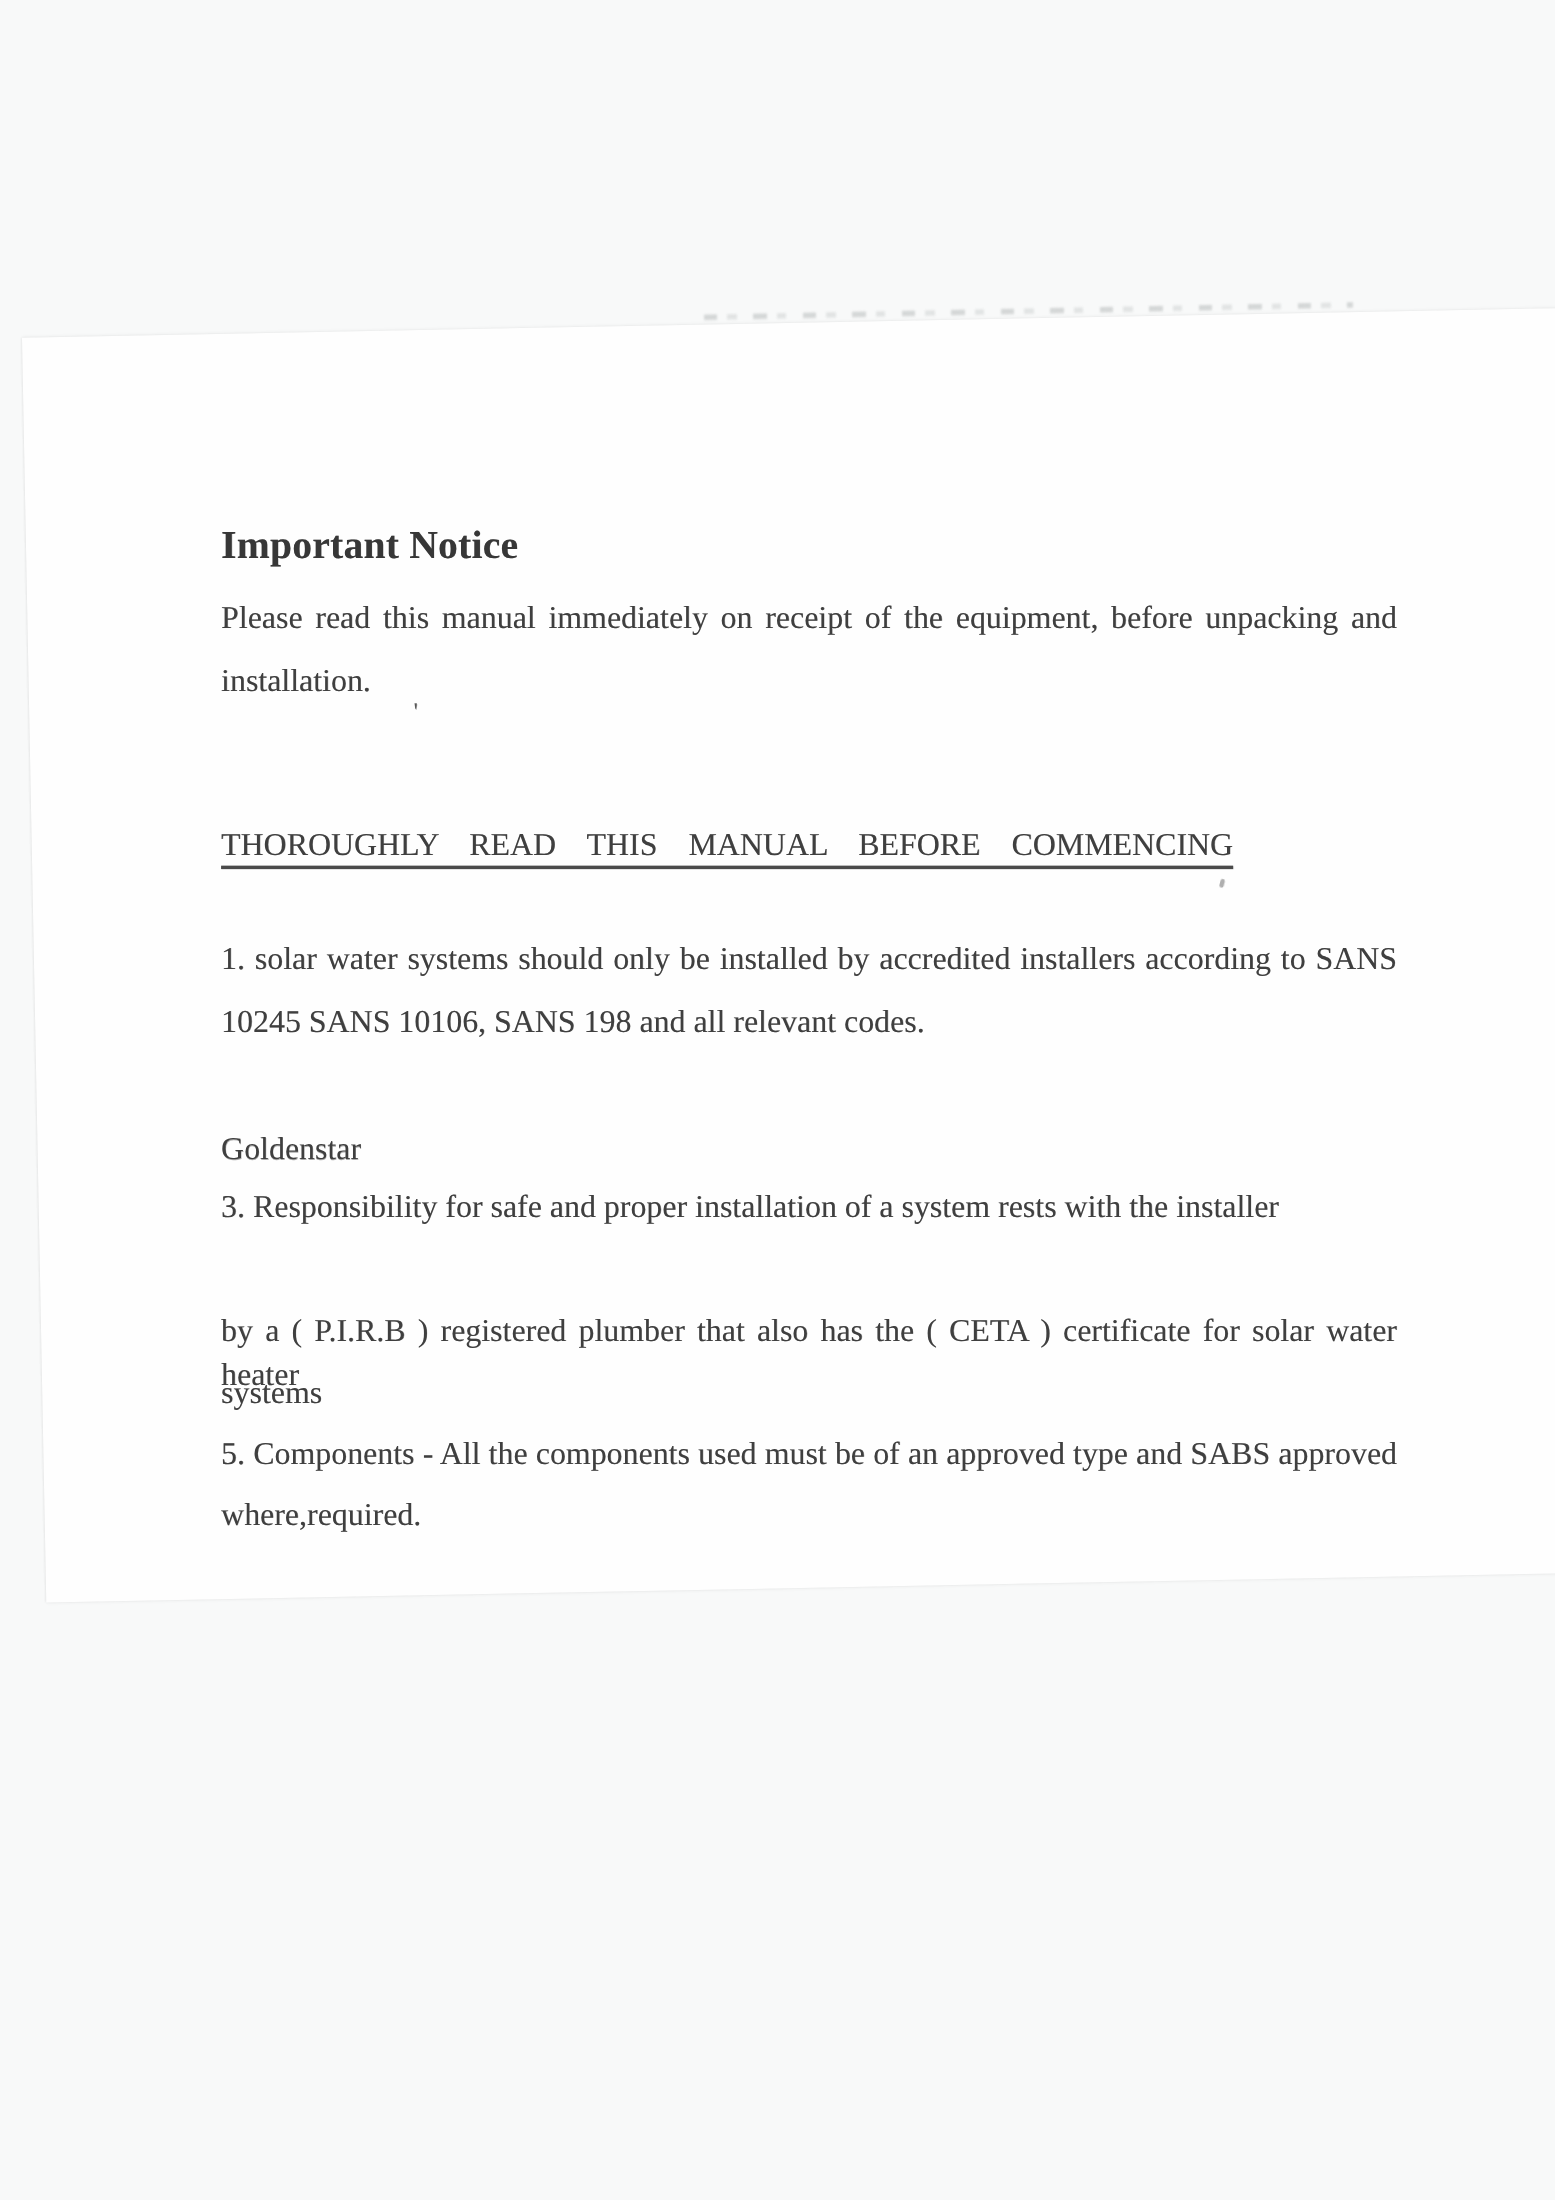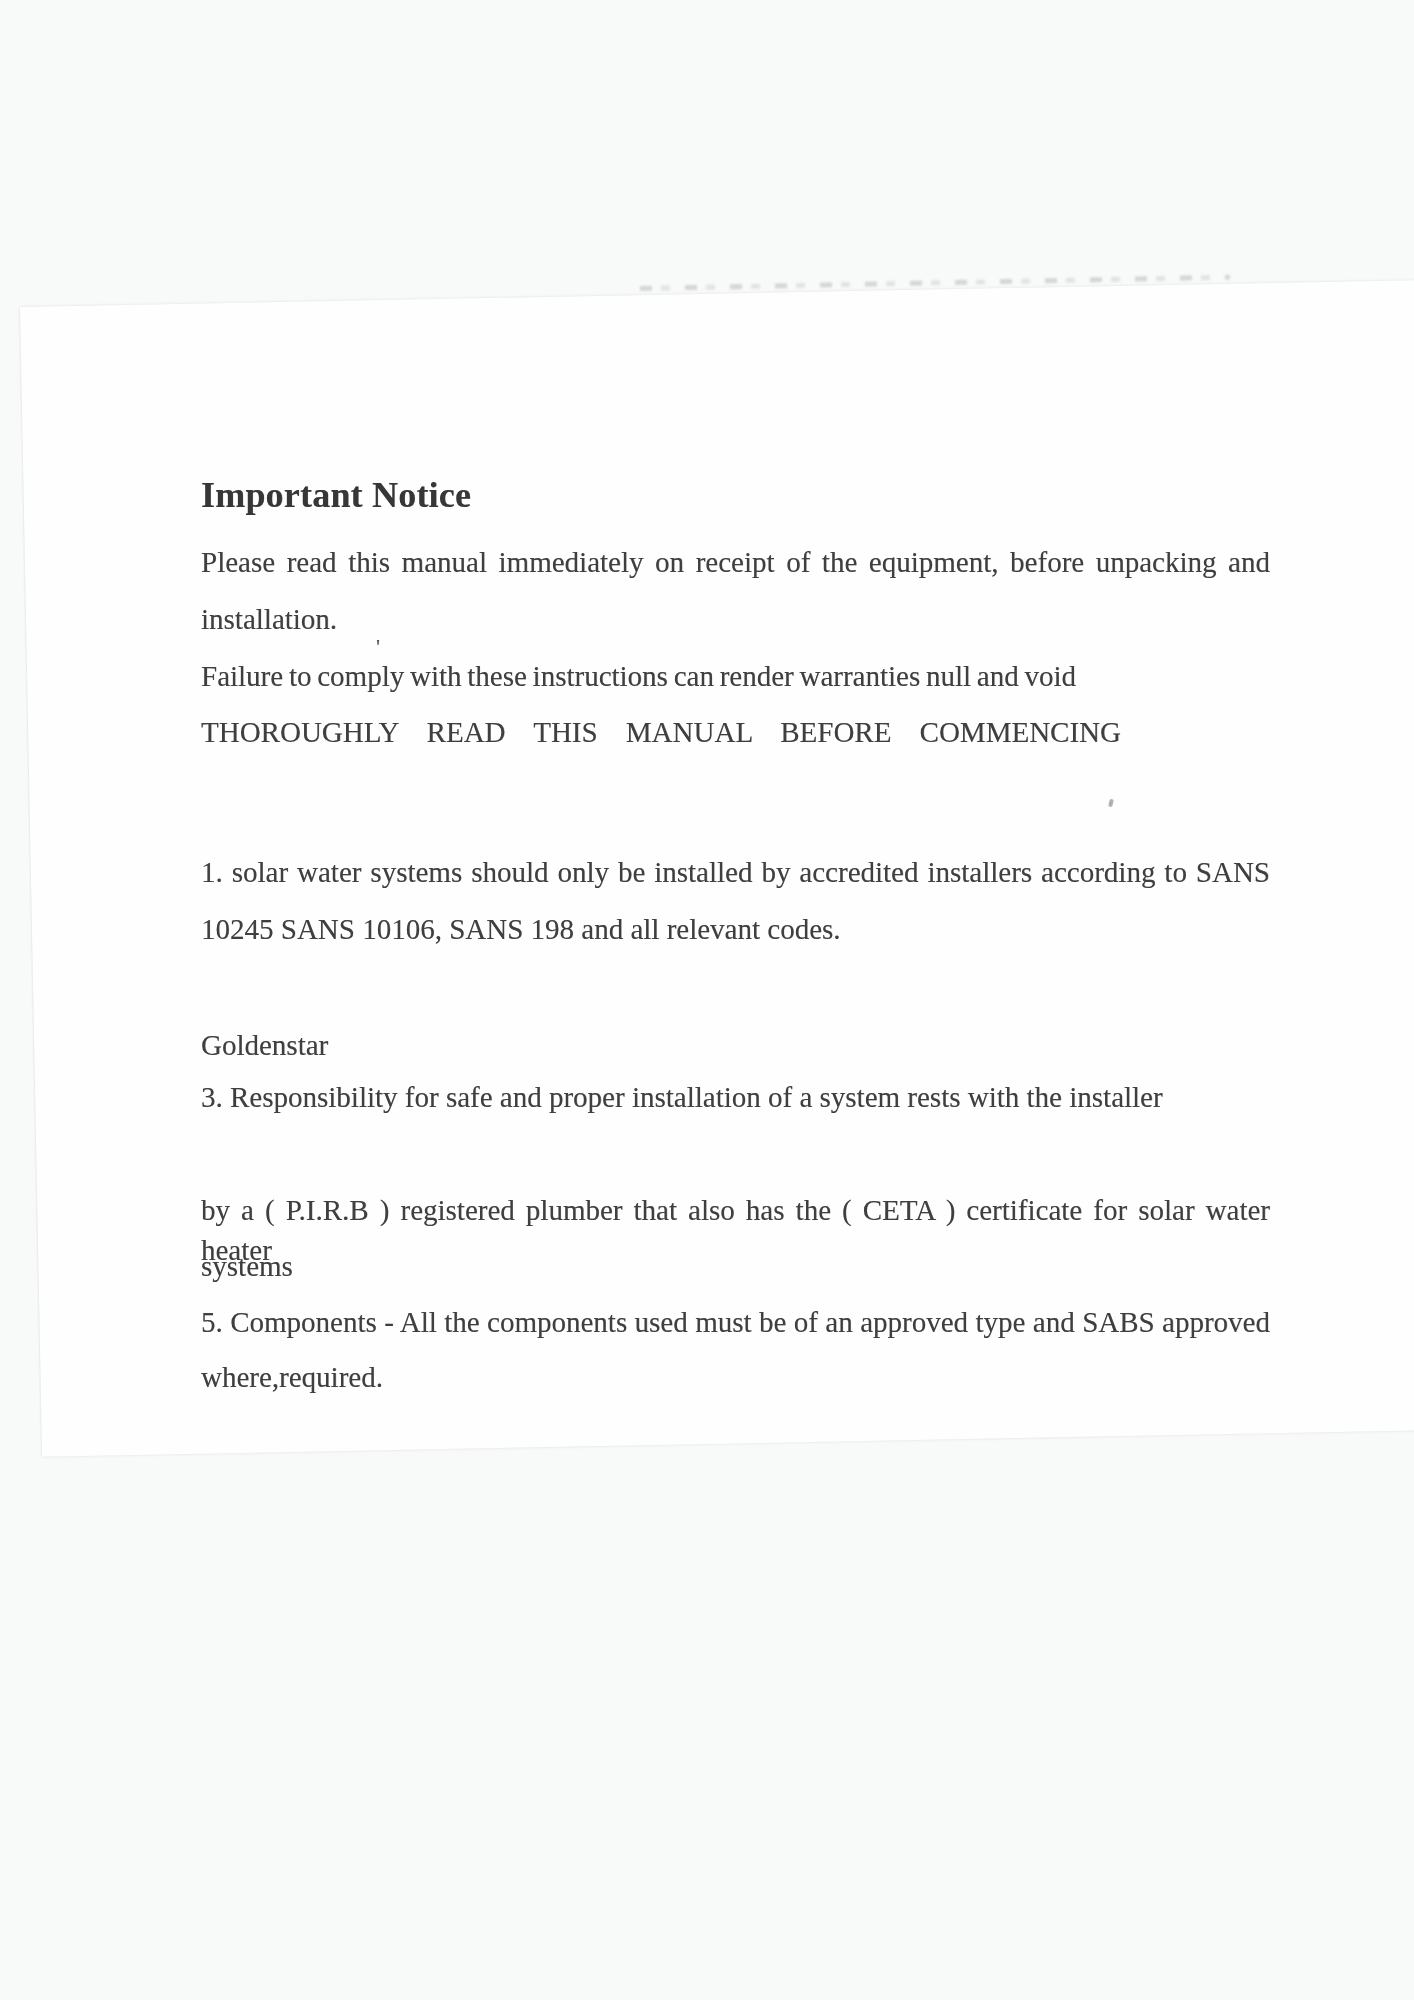--- a/index.html
+++ b/index.html
@@ -52,23 +52,25 @@
     letter-spacing: 0.2px;
   }
   .line {
     position: absolute; left: 201px;
     width: 1069px;
     font-size: 29px; line-height: 40px;
     white-space: normal;
   }
   .just { text-align: justify; text-align-last: justify; }
   .ul {
+    text-decoration: underline;
     text-decoration-thickness: 2.5px;
     text-decoration-color: #4a4a4a;
     text-underline-offset: 10px;
+    margin-top: 36px;
   }
   .narrow { width: 920px; }
   .tight { word-spacing: -1.5px; }
   .l1  { top: 542px; }
   .l2  { top: 599px; }
   .l3  { top: 656px; }
   .l4  { top: 712px; }
   .l5  { top: 777px; }
   .l6  { top: 852px; }
   .l7  { top: 909px; }
@@ -102,21 +104,20 @@
 
   <div class="paper"></div>
   <div class="ghost-edge"></div>
 
   <div class="text-layer">
 
     <div class="doc-title">Important Notice</div>
 
     <div class="line l2">installation.</div>
     <div class="line l1 just">Please read this manual immediately on receipt of the equipment, before unpacking and</div>
-    <div class="line l3 tight">Failure to comply with these instructions can render warranties null and void</div>
     <div class="line l4 just ul narrow">THOROUGHLY READ THIS MANUAL BEFORE COMMENCING</div>
     <div class="line l6 just">1. solar water systems should only be installed by accredited installers according to SANS</div>
     <div class="line l7">10245 SANS 10106, SANS 198 and all relevant codes.</div>
     <div class="line l9">Goldenstar</div>
     <div class="line l10">3. Responsibility for safe and proper installation of a system rests with the installer</div>
     <div class="line l13">systems</div>
     <div class="line l12 just">by a ( P.I.R.B ) registered plumber that also has the ( CETA ) certificate for solar water heater</div>
     <div class="line l14 just">5. Components - All the components used must be of an approved type and SABS approved</div>
     <div class="line l15">where,required.</div>
 

